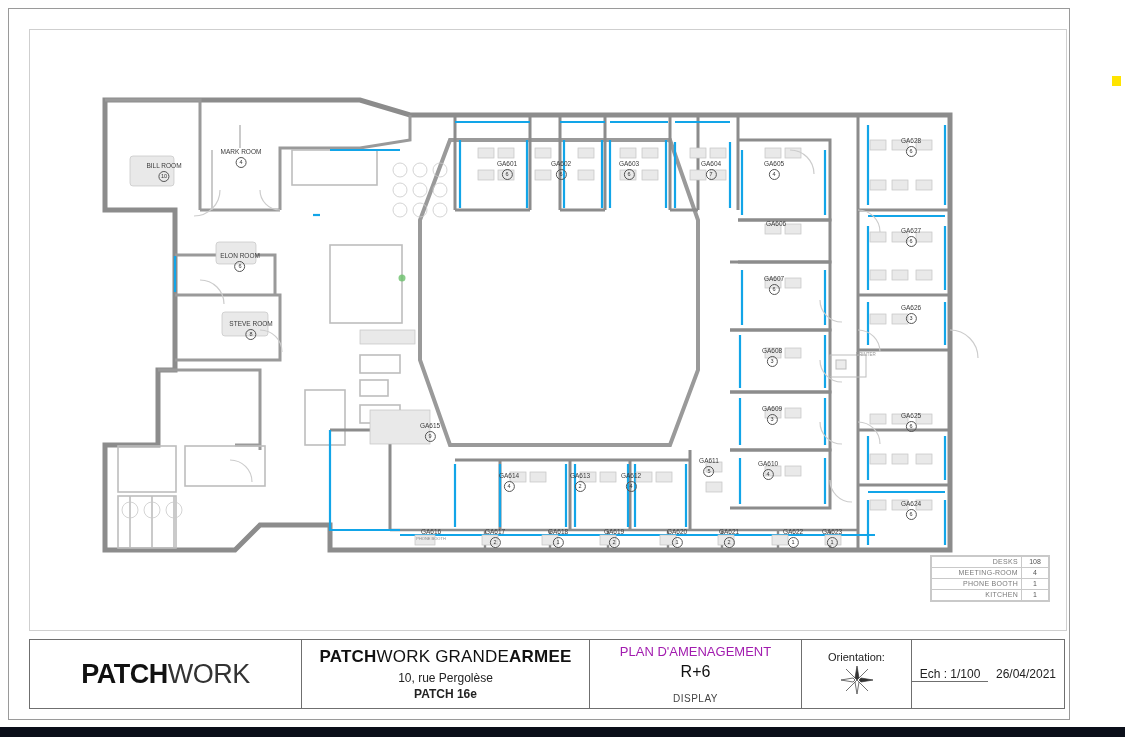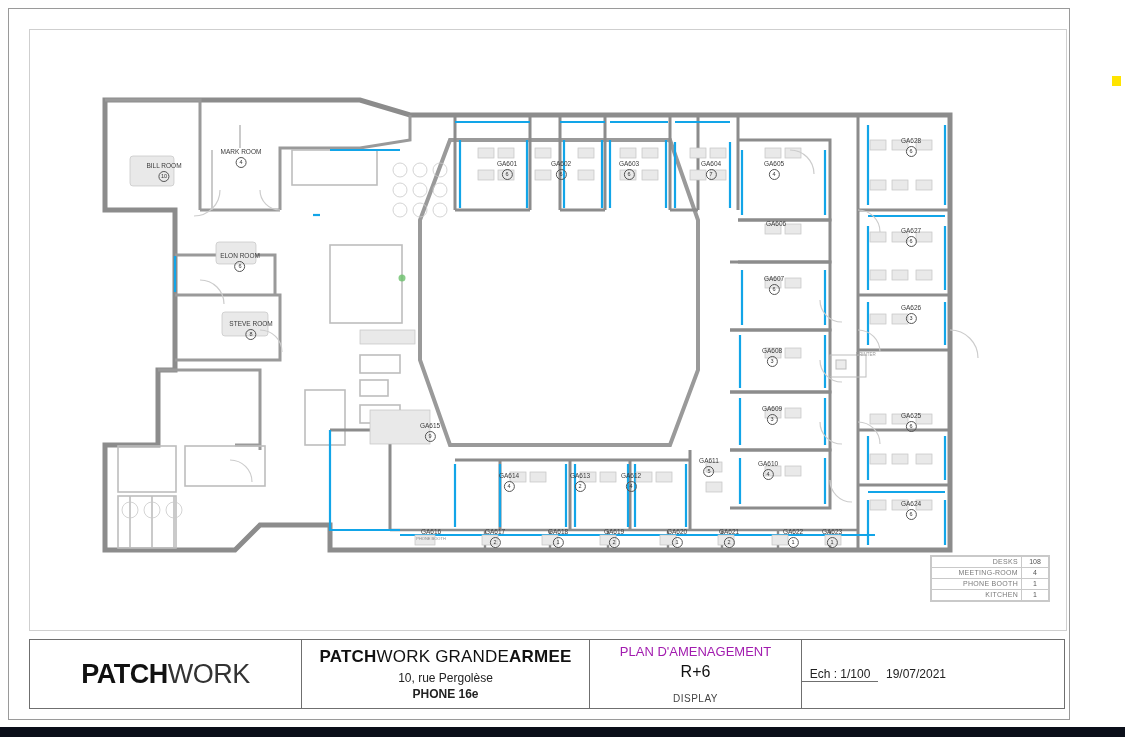--- a/index.html
+++ b/index.html
@@ -412,30 +412,42 @@
       <div class="tb-cell tb-logo">
         <div class="logo-text">
           <span class="logo-bold">PATCH</span><span class="logo-light">WORK</span>
         </div>
       </div>
       <div class="tb-cell tb-project">
         <div class="l1">
           <span>PATCH</span><span class="thin">WORK GRANDE</span><span>ARMEE</span>
         </div>
         <div class="l2">10, rue Pergolèse</div>
-        <div class="l3">PHONE 16e</div>
+        <div class="l3">PATCH 16e</div>
       </div>
       <div class="tb-cell tb-type">
         <div class="t1">PLAN D'AMENAGEMENT</div>
         <div class="t2">R+6</div>
         <div class="t3">DISPLAY</div>
       </div>
+      <div class="tb-cell tb-orient">
+        <div class="o1">Orientation:</div>
+        <svg width="42" height="34" viewBox="0 0 42 34">
+          <g stroke="#333" stroke-width="0.7" fill="none">
+            <path d="M21,3 L23,15 L21,17 L19,15 Z" fill="#333"></path>
+            <path d="M21,31 L23,19 L21,17 L19,19 Z" fill="#fff"></path>
+            <path d="M5,17 L17,15 L19,17 L17,19 Z" fill="#fff"></path>
+            <path d="M37,17 L25,15 L23,17 L25,19 Z" fill="#333"></path>
+            <path d="M10,6 L19,15 M32,6 L23,15 M10,28 L19,19 M32,28 L23,19"></path>
+          </g>
+        </svg>
+      </div>
       <div class="tb-cell tb-right">
         <div class="r-row top">Ech : 1/100</div>
-        <div class="r-row">19/07/2021</div>
+        <div class="r-row">26/04/2021</div>
       </div>
     </div>
 
   </div>
 </div>
 
 <div class="rightbar"></div>
 <div class="yellow" style="right:4px;top:76px;width:9px;height:10px;"></div>
 <div class="bottombar"></div>
 

